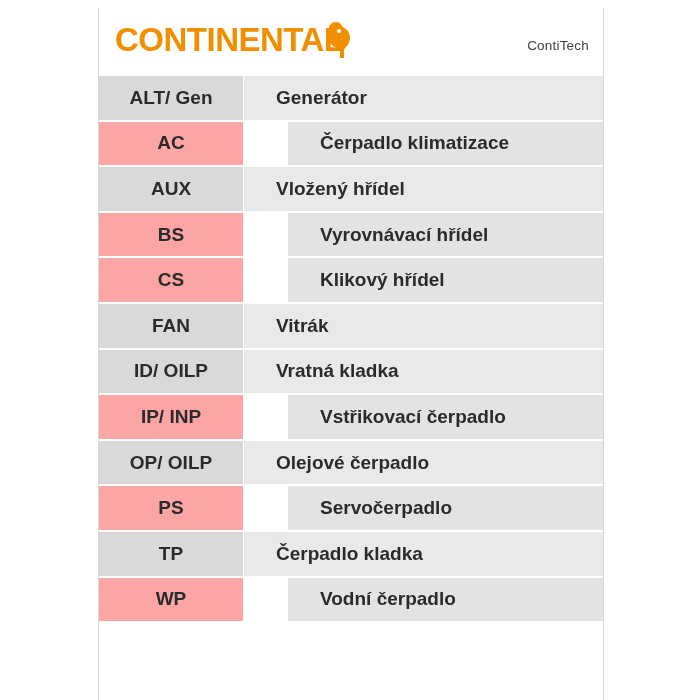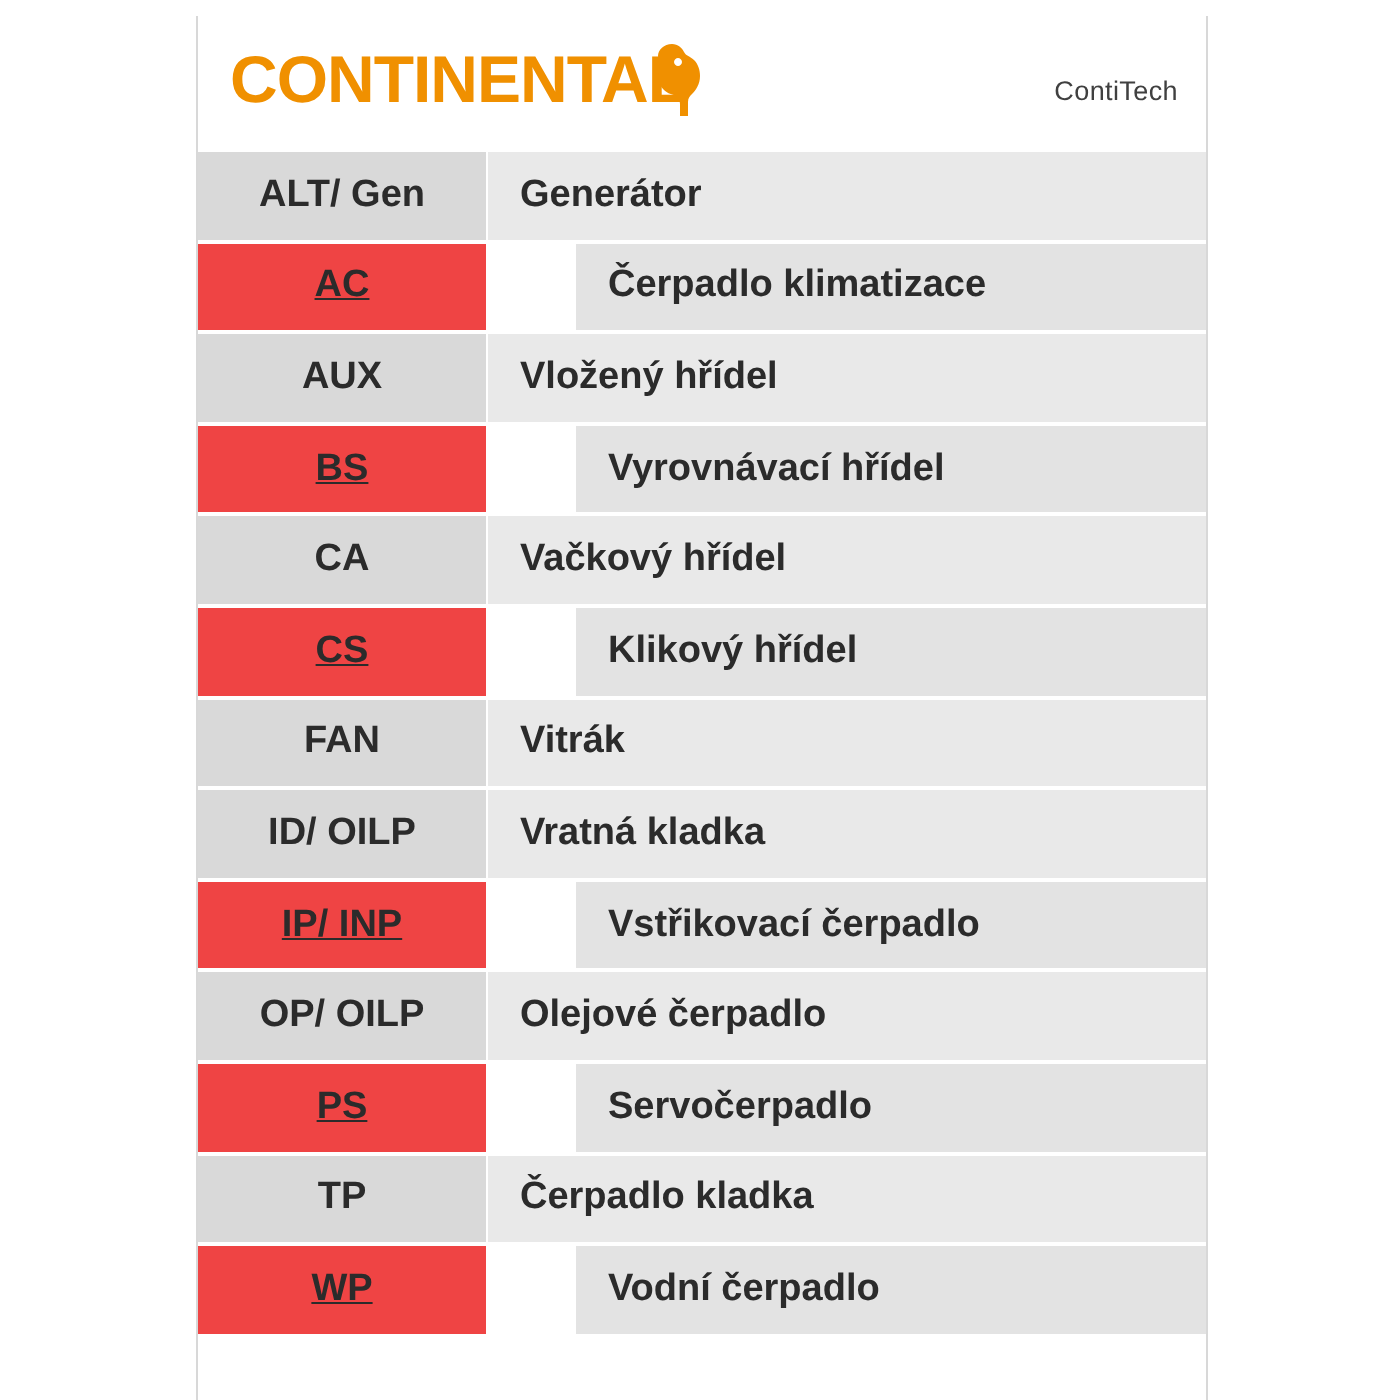--- a/index.html
+++ b/index.html
@@ -100,26 +100,26 @@
   }
   .row .desc {
     flex: 1;
     height: 100%;
     background: #e9e9e9;
     color: #2b2b2b;
     font-size: 19px;
     font-weight: bold;
     display: flex;
     align-items: center;
-    padding-left: 16px;
+    padding-left: 32px;
     box-sizing: border-box;
     border-bottom: 1px solid #ffffff;
     border-left: 1px solid #ffffff;
   }
-  .row.alt .code { background: #ef4444; text-decoration: underline; }
+  .row.alt .code { background: #fca5a5; }
   .row.alt .desc { background: #e3e3e3; margin-left: 44px; }
 </style>
 </head>
 <body>
 
 <div class="page">
   <div class="sheet">
 
     <div class="logo-bar">
       <div class="logo-wrap">
@@ -143,24 +143,20 @@
         <div class="code">AC</div>
         <div class="desc">Čerpadlo klimatizace</div>
       </div>
       <div class="row">
         <div class="code">AUX</div>
         <div class="desc">Vložený hřídel</div>
       </div>
       <div class="row alt">
         <div class="code">BS</div>
         <div class="desc">Vyrovnávací hřídel</div>
-      </div>
-      <div class="row">
-        <div class="code">CA</div>
-        <div class="desc">Vačkový hřídel</div>
       </div>
       <div class="row alt">
         <div class="code">CS</div>
         <div class="desc">Klikový hřídel</div>
       </div>
       <div class="row">
         <div class="code">FAN</div>
         <div class="desc">Vitrák</div>
       </div>
       <div class="row">

